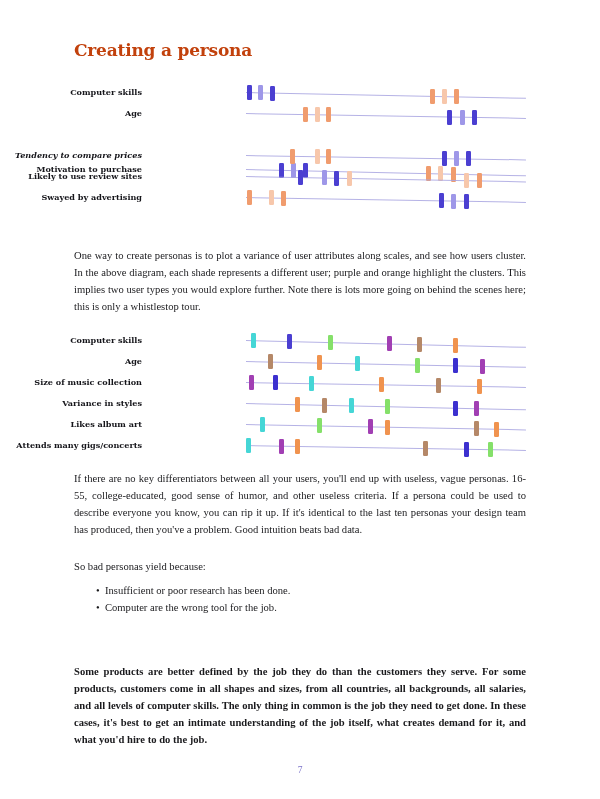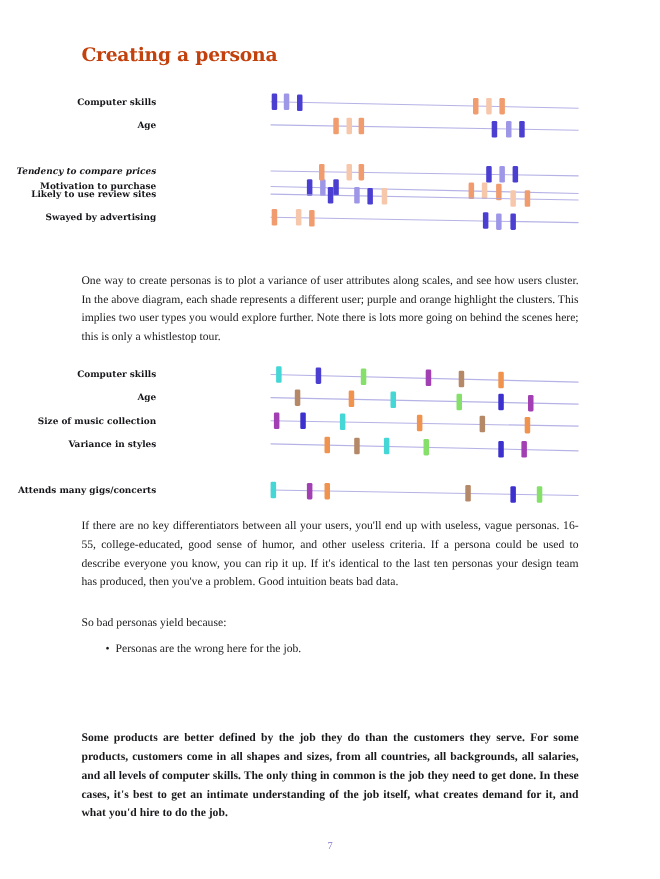--- a/index.html
+++ b/index.html
@@ -260,40 +260,53 @@
         <div class="scale">
           <div class="scale-line" style="transform: rotate(1.3deg);"></div>
           <div class="mark" style="left: 48.96px; top: 4.11106px; background: rgb(240, 147, 79);"></div>
           <div class="mark" style="left: 76.16px; top: 4.72831px; background: rgb(181, 136, 104);"></div>
           <div class="mark" style="left: 103.36px; top: 5.34557px; background: rgb(69, 214, 214);"></div>
           <div class="mark" style="left: 138.72px; top: 6.148px; background: rgb(133, 224, 106);"></div>
           <div class="mark" style="left: 206.72px; top: 7.69113px; background: rgb(60, 48, 207);"></div>
           <div class="mark" style="left: 228.48px; top: 8.18494px; background: rgb(161, 63, 179);"></div>
         </div>
       </div>
+      <div class="chart-row" style="top: 84px;">
+        <div class="row-label">Likes album art</div>
+        <div class="scale">
+          <div class="scale-line" style="transform: rotate(1.1deg);"></div>
+          <div class="mark" style="left: 13.6px; top: 3.26113px; background: rgb(69, 214, 214);"></div>
+          <div class="mark" style="left: 70.72px; top: 4.35789px; background: rgb(133, 224, 106);"></div>
+          <div class="mark" style="left: 122.4px; top: 5.3502px; background: rgb(161, 63, 179);"></div>
+          <div class="mark" style="left: 138.72px; top: 5.66356px; background: rgb(240, 147, 79);"></div>
+          <div class="mark" style="left: 228.48px; top: 7.38704px; background: rgb(181, 136, 104);"></div>
+          <div class="mark" style="left: 247.52px; top: 7.75263px; background: rgb(240, 147, 79);"></div>
+        </div>
+      </div>
       <div class="chart-row" style="top: 105px;">
         <div class="row-label">Attends many gigs/concerts</div>
         <div class="scale">
           <div class="scale-line" style="transform: rotate(1deg);"></div>
           <div class="mark" style="left: 0px; top: 3px; background: rgb(69, 214, 214);"></div>
           <div class="mark" style="left: 32.64px; top: 3.56973px; background: rgb(161, 63, 179);"></div>
           <div class="mark" style="left: 48.96px; top: 3.8546px; background: rgb(240, 147, 79);"></div>
           <div class="mark" style="left: 176.8px; top: 6.08606px; background: rgb(181, 136, 104);"></div>
           <div class="mark" style="left: 217.6px; top: 6.79822px; background: rgb(60, 48, 207);"></div>
           <div class="mark" style="left: 242.08px; top: 7.22552px; background: rgb(133, 224, 106);"></div>
         </div>
       </div>
     </div>
 
   <p class="body-text p2">If there are no key differentiators between all your users, you'll end up with useless, vague personas. 16-55, college-educated, good sense of humor, and other useless criteria. If a persona could be used to describe everyone you know, you can rip it up. If it's identical to the last ten personas your design team has produced, then you've a problem. Good intuition beats bad data.</p>
 
   <p class="body-text p3">So bad personas yield because:</p>
 
   <ul class="bullets" id="bullet-list">
-      <li><span class="bullet-dot">•</span><span>Personas are the wrong here for the job.</span></li>
+      <li><span class="bullet-dot">•</span><span>Insufficient or poor research has been done.</span></li>
+      <li><span class="bullet-dot">•</span><span>Computer are the wrong tool for the job.</span></li>
     </ul>
 
 
   <p class="body-text p4">Some products are better defined by the job they do than the customers they serve. For some products, customers come in all shapes and sizes, from all countries, all backgrounds, all salaries, and all levels of computer skills. The only thing in common is the job they need to get done. In these cases, it's best to get an intimate understanding of the job itself, what creates demand for it, and what you'd hire to do the job.</p>
 
   <div class="page-number">7</div>
 
 </div>
 
 </body></html>

